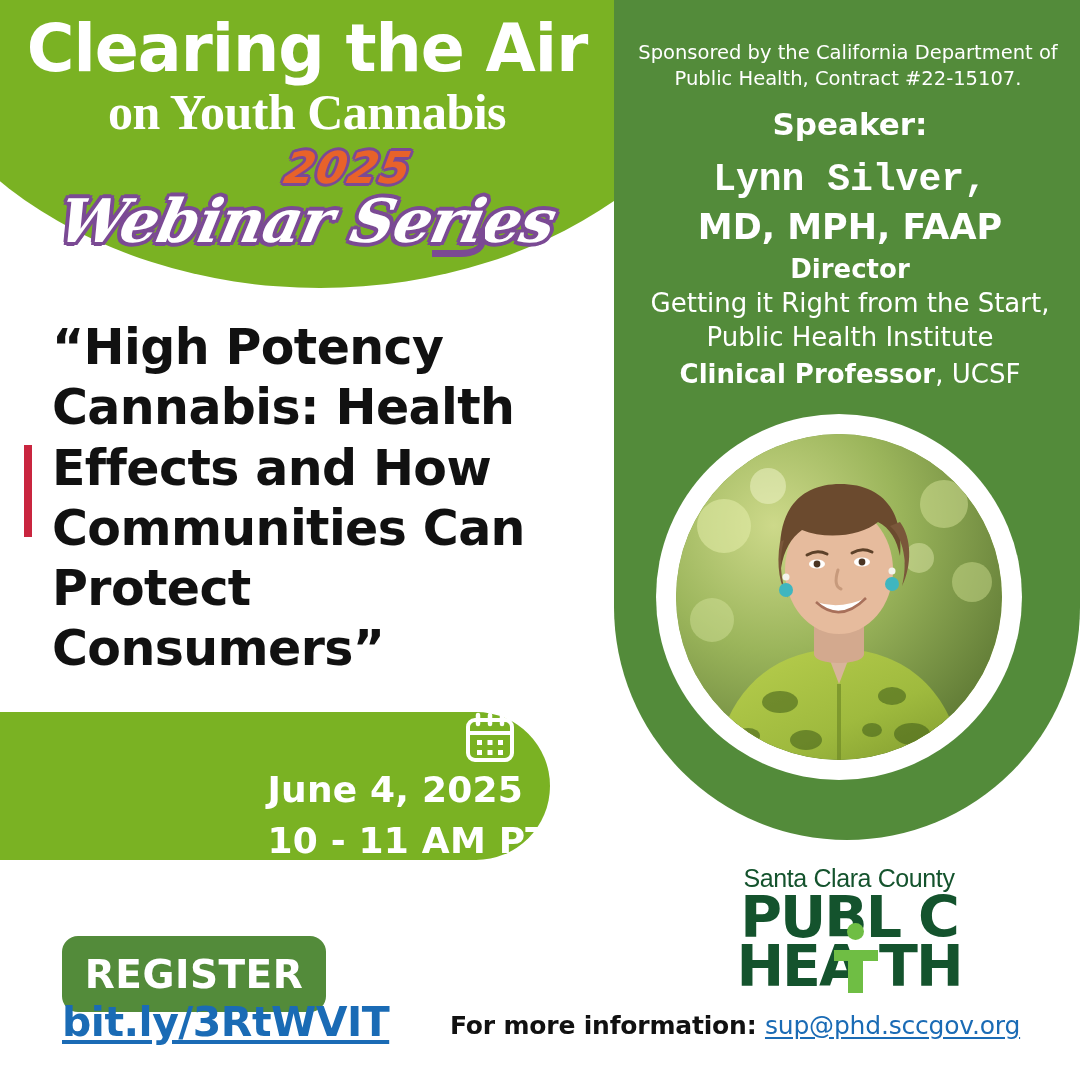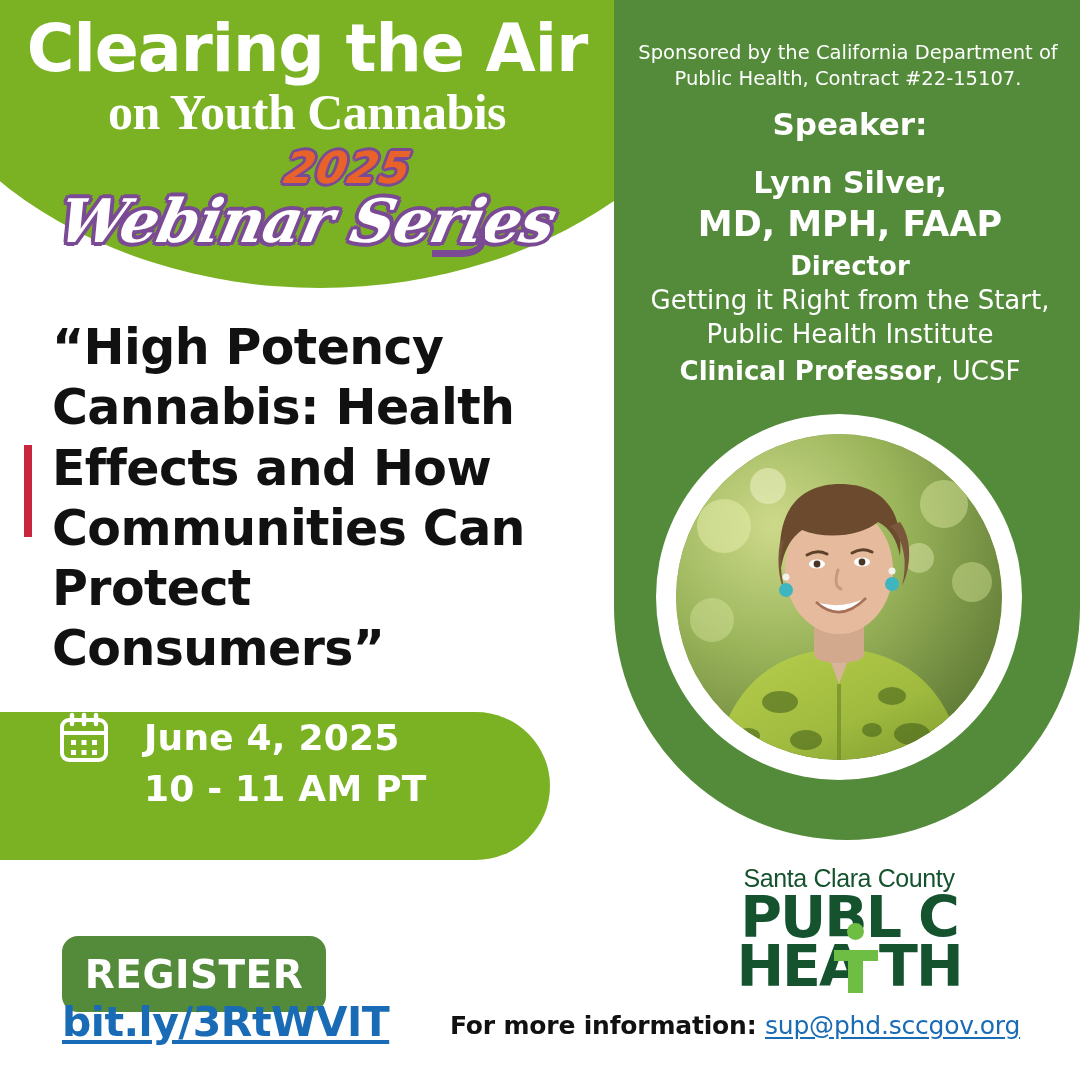--- a/index.html
+++ b/index.html
@@ -171,21 +171,22 @@
     position: absolute;
     left: 0;
     top: 712px;
     width: 550px;
     height: 148px;
     background: #7AB223;
     border-top-right-radius: 74px;
     border-bottom-right-radius: 74px;
     z-index: 6;
     display: flex;
-    align-items: flex-start;
+    align-items: flex-end;
+    flex-direction: column;
   }
   .cal-icon {
     width: 52px;
     height: 52px;
     margin-left: 58px;
     margin-right: 34px;
     flex: 0 0 auto;
   }
   .date-lines {
     font-family: "DejaVu Sans", sans-serif;
@@ -251,24 +252,25 @@
     text-align: center;
     color: #ffffff;
     font-family: "DejaVu Sans", sans-serif;
   }
   .sp-label {
     font-size: 31px;
     font-weight: 700;
     line-height: 1.35;
   }
   .sp-name {
-    font-size: 30px;
+    font-size: 38px;
     font-weight: 700;
     line-height: 1.38;
-    margin-top: 16px;
+    margin-top: 8px;
+    font-family: Liberation Mono, monospace;
   }
   .sp-creds {
     font-size: 35px;
     font-weight: 700;
     line-height: 1.2;
   }
   .sp-role {
     font-size: 26px;
     font-weight: 700;
     line-height: 1.35;

